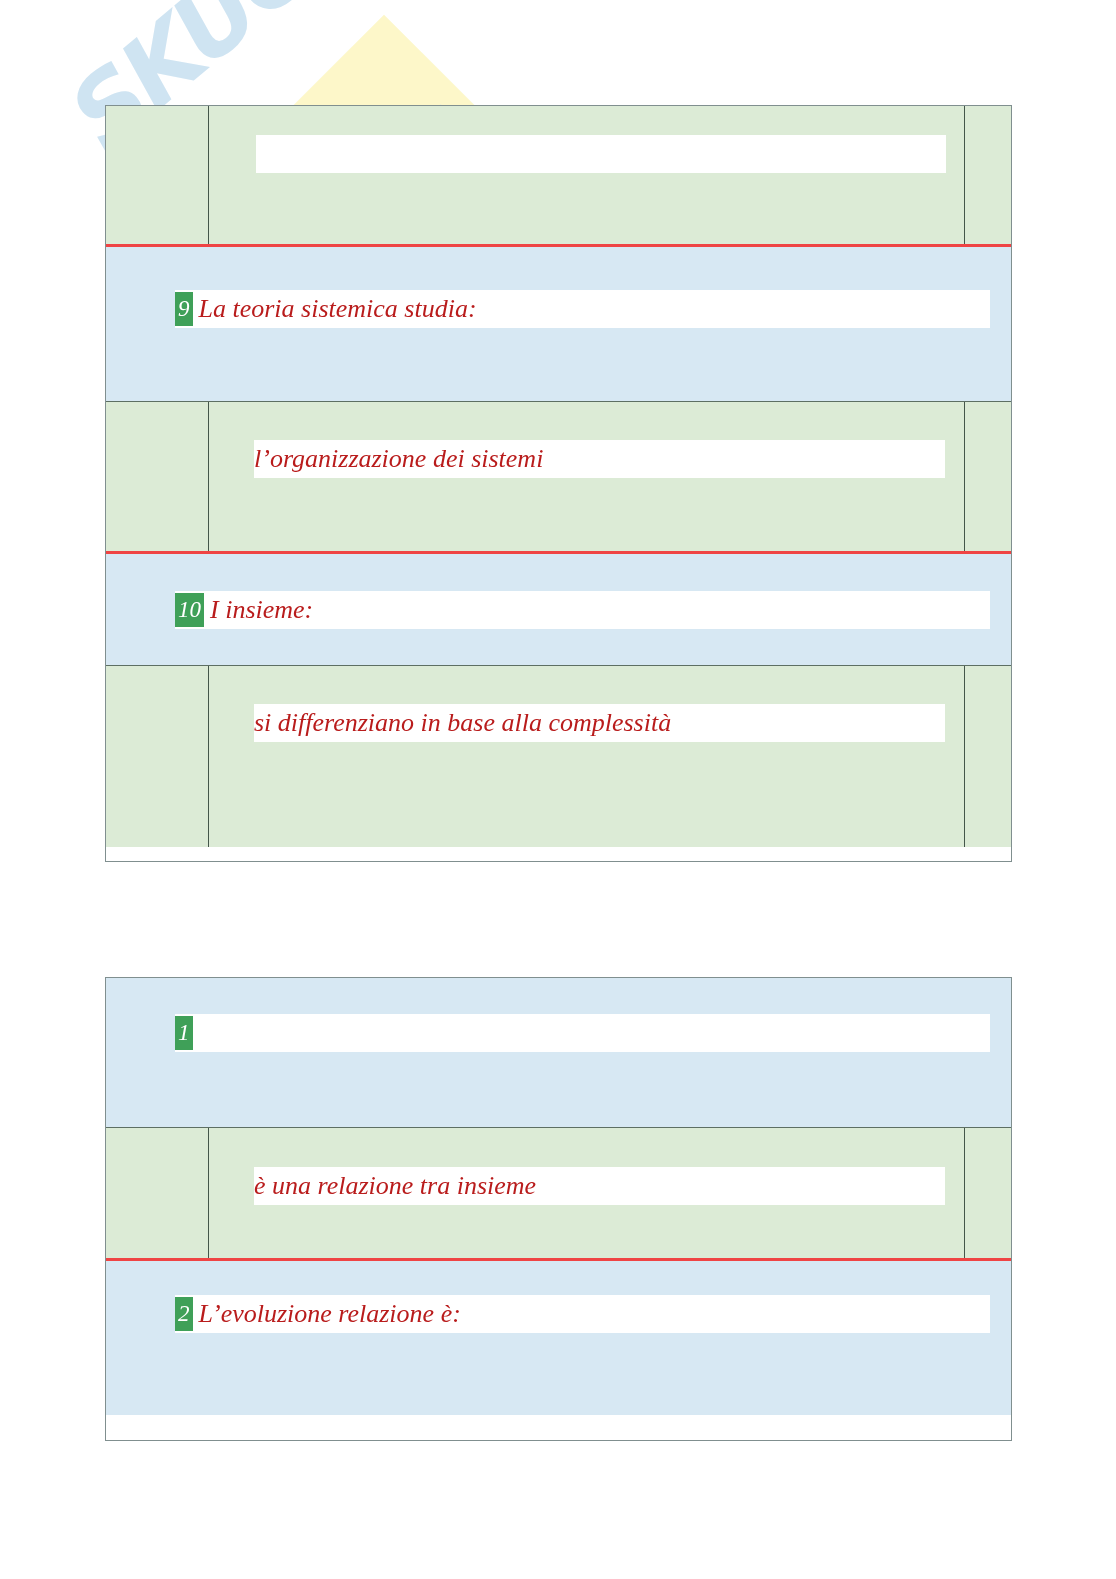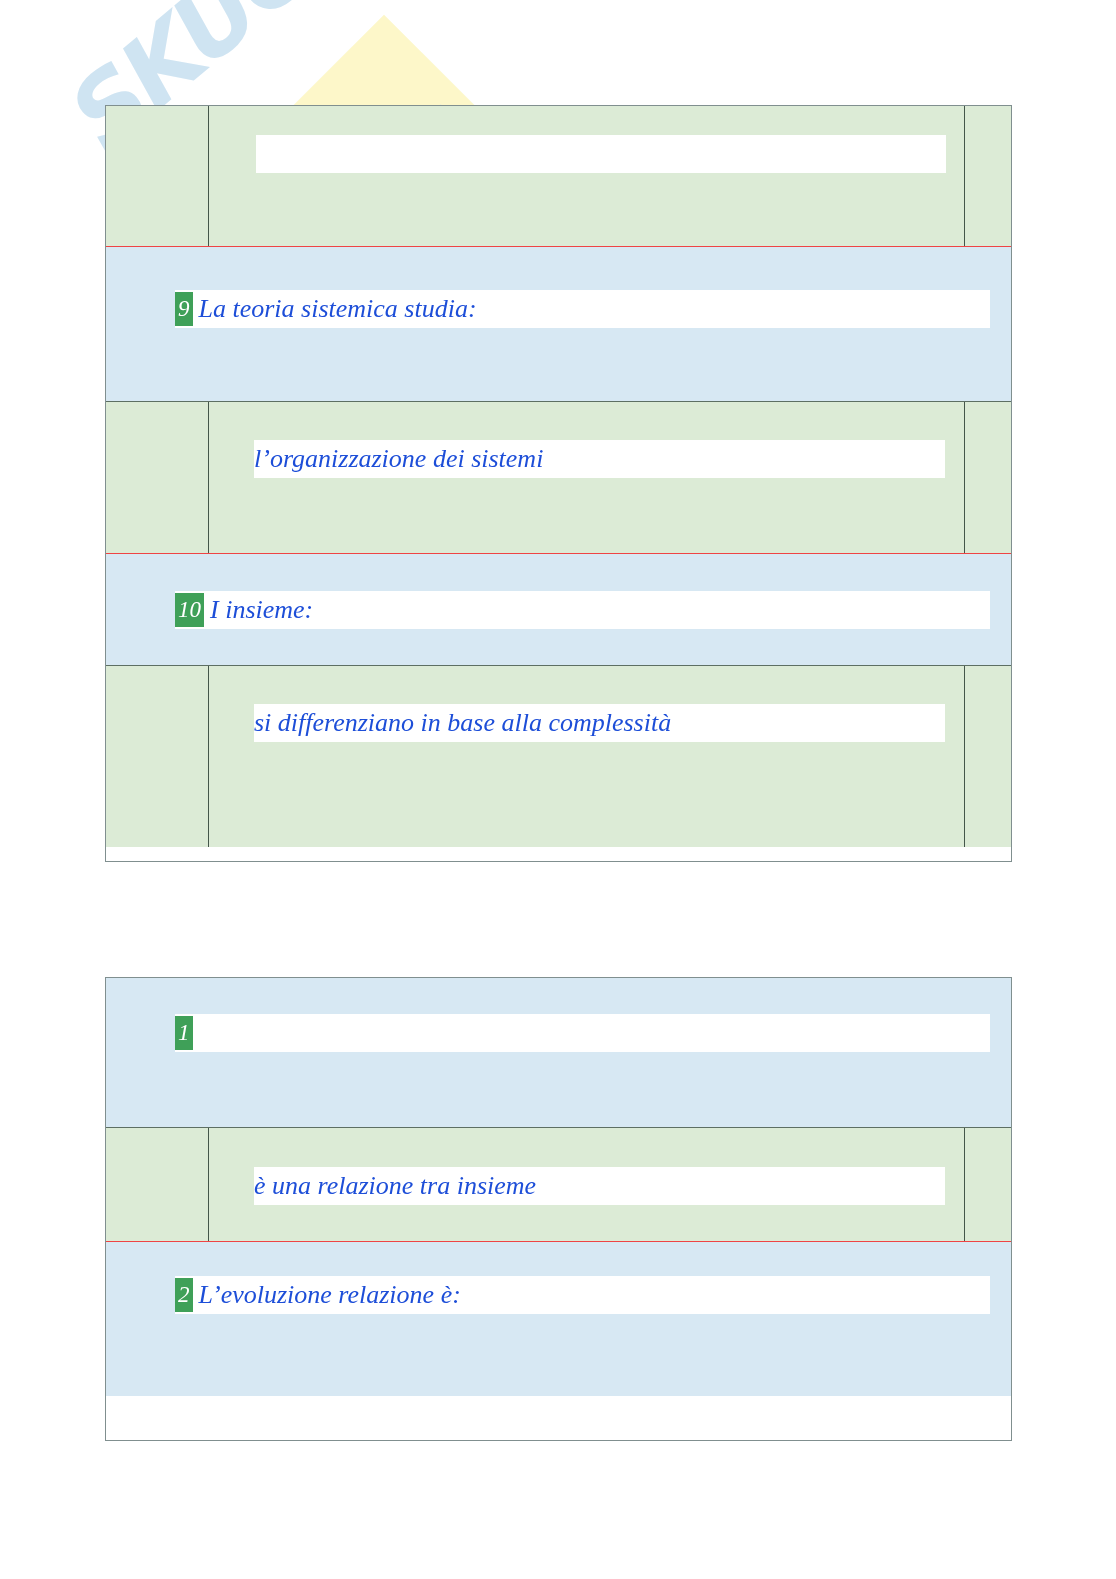--- a/index.html
+++ b/index.html
@@ -74,21 +74,21 @@
   #table-1 { left: 105px; top: 105px;  width: 907px; height: 757px; }
   #table-2 { left: 105px; top: 977px;  width: 907px; height: 464px; }
 
   .qrow {
     position: relative;
     box-sizing: border-box;
     width: 100%;
   }
   .qrow.green {
     background: #dcebd6;
-    border-bottom: 1px solid #ef4444;
+    border-bottom: 3px solid #ef4444;
   }
   .qrow.blue {
     background: #d7e8f3;
     border-bottom: 1px solid #5d6f63;
   }
   .qrow.last { border-bottom: none; }
 
   
   .vrule {
     position: absolute;
@@ -107,21 +107,21 @@
     box-sizing: border-box;
     white-space: nowrap;
     overflow: hidden;
     display: flex;
     align-items: center;
   }
   .strip-text {
     font-family: "Liberation Serif", "DejaVu Serif", serif;
     font-style: italic;
     font-size: 26px;
-    color: #1d4ed8;
+    color: #b91c1c;
     line-height: 1;
     display: inline-block;
   }
 
   
   .q-strip {
     left: 69px;
     width: 815px;
     height: 38px;
   }
@@ -202,21 +202,21 @@
 </div>
 
 <div class="qtable" id="table-2">
 
   <div class="qrow blue" style="height:150px">
     <div class="strip q-strip" style="top:36px">
       <span class="qnum">1</span>
     </div>
   </div>
 
-  <div class="qrow green" style="height:114px">
+  <div class="qrow green" style="height:133px">
     <div class="vrule left"></div>
     <div class="vrule right"></div>
     <div class="strip a-strip" style="top:39px">
       <span class="strip-text">è una relazione tra insieme</span>
     </div>
   </div>
 
   <div class="qrow blue last" style="height:154px">
     <div class="strip q-strip" style="top:34px">
       <span class="qnum">2</span>

